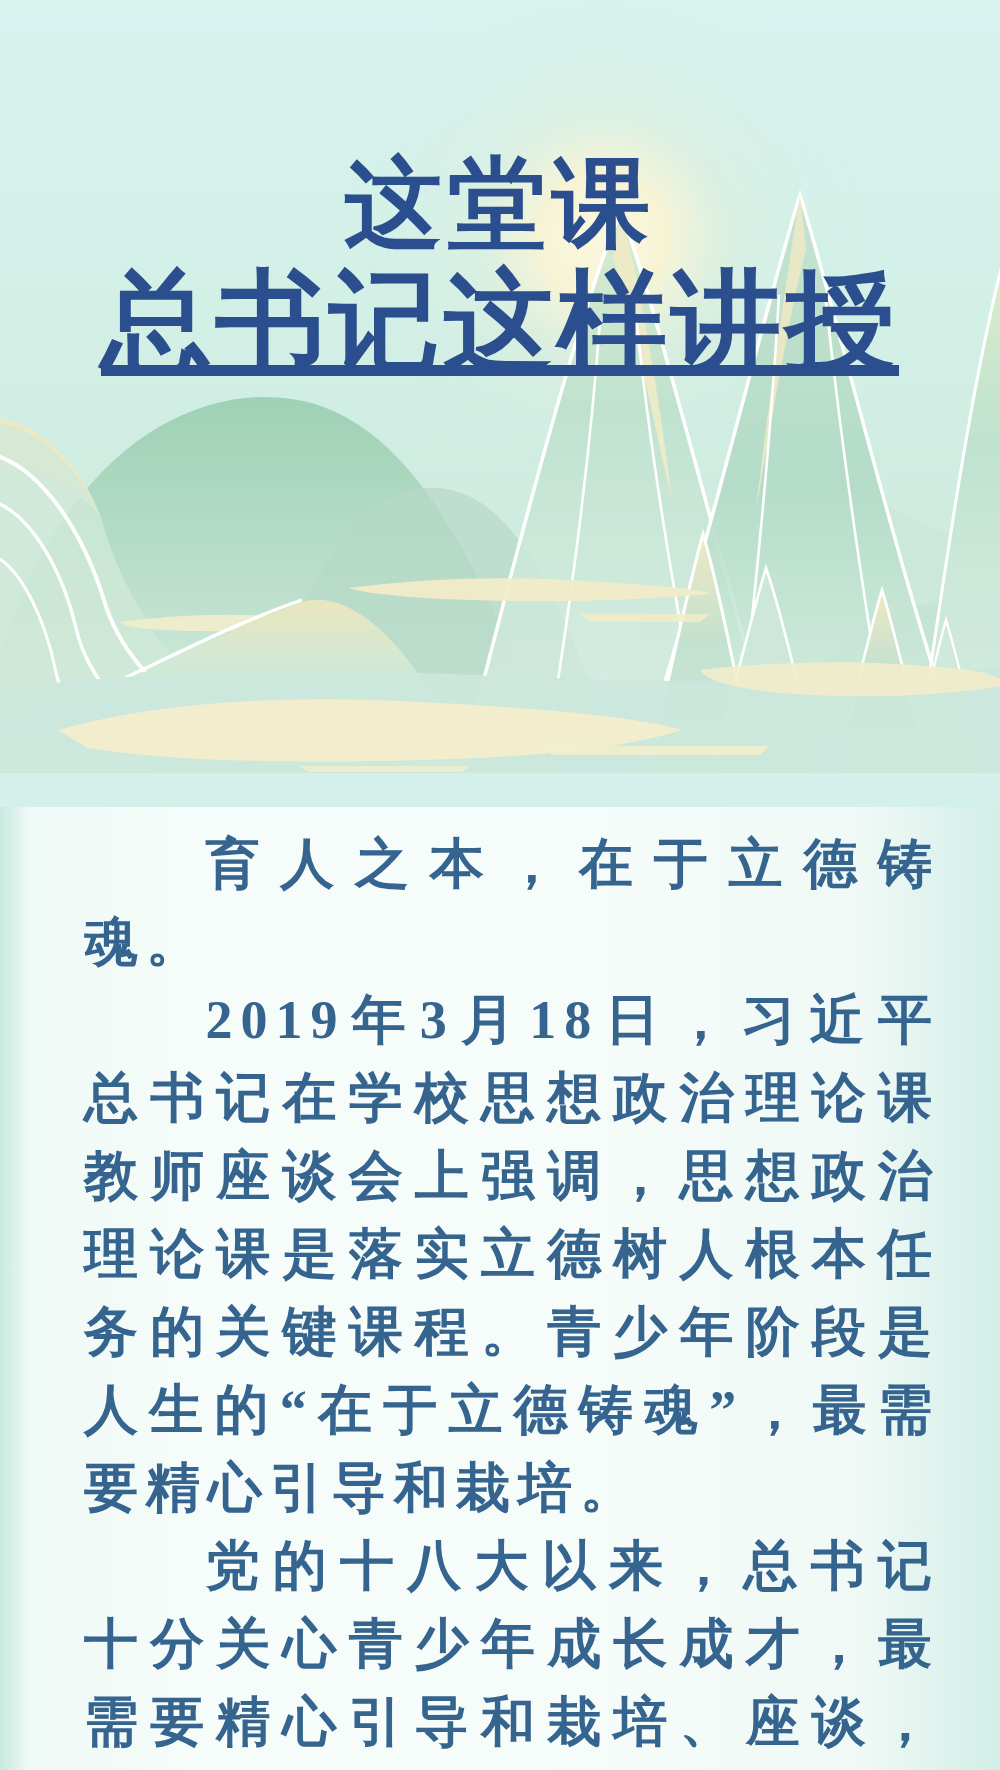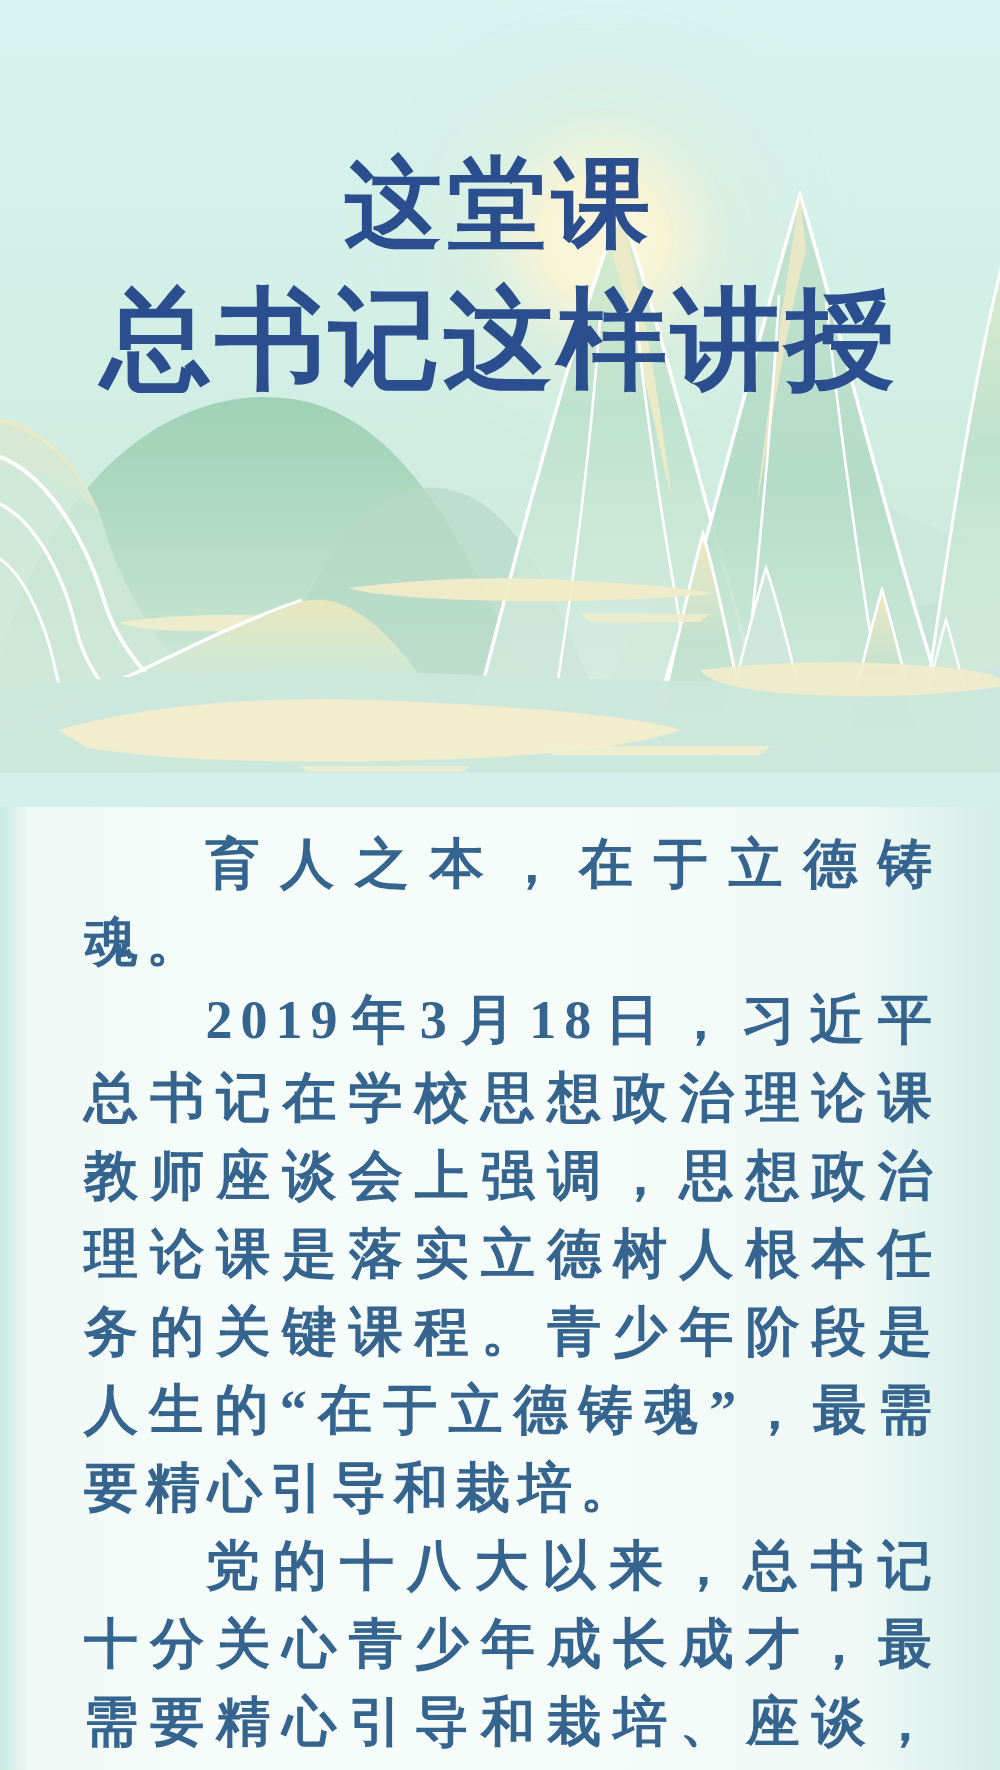--- a/index.html
+++ b/index.html
@@ -19,21 +19,21 @@
     position:absolute;left:533px;top:167px;width:140px;height:140px;border-radius:50%;
     background:radial-gradient(circle,#faf7dd 0%,#f7f4d6 62%,#f2efc9 100%);
     box-shadow:0 0 42px 26px rgba(248,245,216,.85),0 0 110px 70px rgba(240,240,205,.38);
   }
   .mountains{position:absolute;left:0;top:170px;width:1000px;height:603px;}
   .title{
     position:absolute;left:0;top:150px;width:1000px;text-align:center;
     color:#2b4e8e;z-index:5;font-weight:700;
   }
   .title .l1{font-size:98px;line-height:1.12;letter-spacing:6px;text-align:center;}
-  .title .l2{font-size:110px;line-height:1.1;letter-spacing:4px;margin-top:20px;}
+  .title .l2{font-size:110px;line-height:1.1;letter-spacing:4px;margin-top:2px;text-decoration:underline;}
   
   .card{
     position:absolute;left:0;top:807px;width:1000px;height:997px;box-sizing:border-box;
     background:linear-gradient(90deg,#c9e8df 0px,#eff9f5 28px,#f5fcf9 18%,#f6fcfa 55%,#f0f9f6 86%,#d2eee7 100%);
     padding:18px 60px 0 84px;
   }
   .card p{
     margin:0;color:#35648f;font-weight:700;
     font-size:54px;line-height:78px;letter-spacing:8px;
     text-align:justify;text-justify:inter-ideograph;

